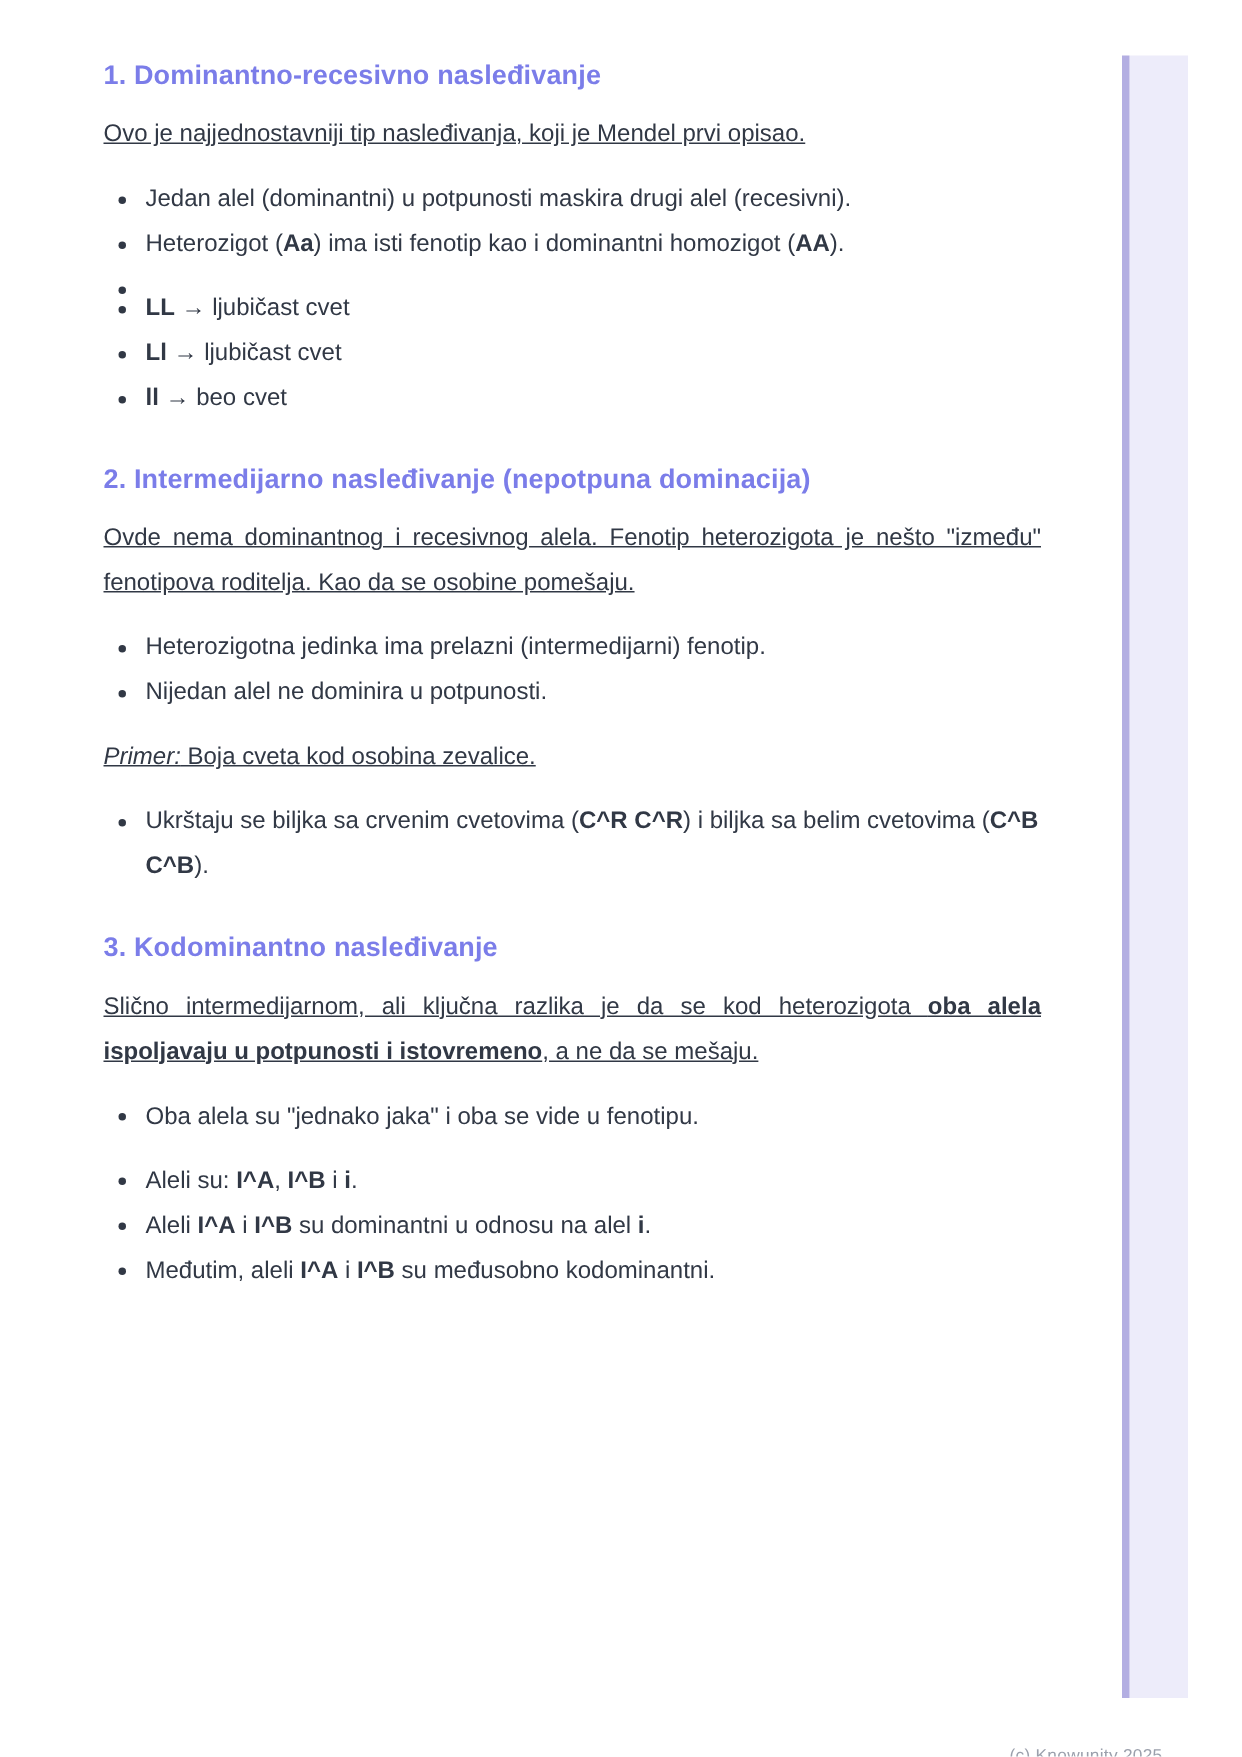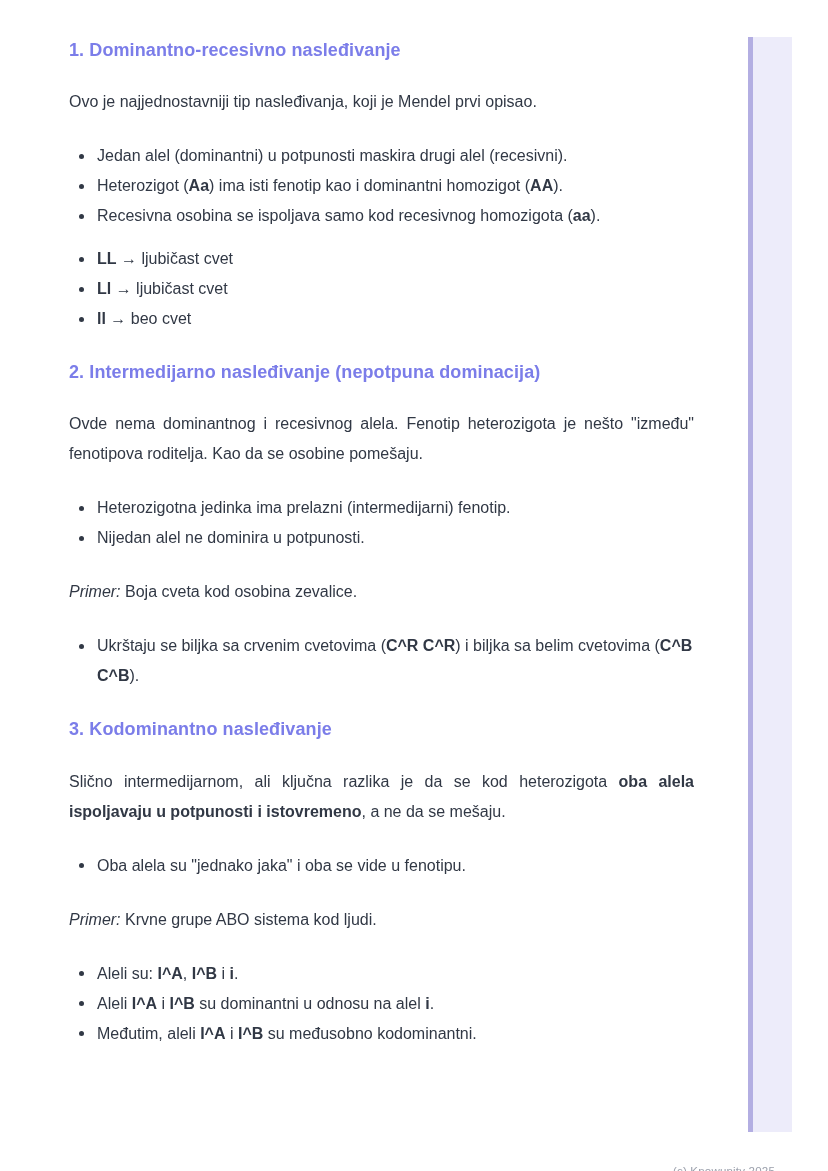--- a/index.html
+++ b/index.html
@@ -49,21 +49,22 @@
   .content h2.section-heading {
     font-size: 18px;
     line-height: 1.4;
     font-weight: 700;
     color: #7b7de9;
     margin: 26px 0 12px 0;
     letter-spacing: 0.1px;
   }
   .content > h2.section-heading:first-child { margin-top: 0; }
   .content p {
-    margin: 24px 0;
+    margin: 12px 0;
+    text-decoration: underline;
   }
   .content p.justify {
     text-align: justify;
   }
   .content ul.bullet-list {
     list-style: none;
     margin: 13px 0;
     padding: 0;
   }
   .content li.list-item {
@@ -98,21 +99,21 @@
 <div class="page">
   <div class="accent-fill"></div>
   <div class="accent-line"></div>
 
   <main class="content">
       <h2 class="section-heading">1. Dominantno-recesivno nasleđivanje</h2>
       <p><span>Ovo je najjednostavniji tip nasleđivanja, koji je Mendel prvi opisao.</span></p>
       <ul class="bullet-list">
         <li class="list-item"><span class="bullet"></span><span><span>Jedan alel (dominantni) u potpunosti maskira drugi alel (recesivni).</span></span></li>
         <li class="list-item"><span class="bullet"></span><span><span>Heterozigot (</span><strong>Aa</strong><span>) ima isti fenotip kao i dominantni homozigot (</span><strong>AA</strong><span>).</span></span></li>
-        <li class="list-item"><span class="bullet"></span><span><span>Recesivna osobina se ispoljava samo kod recesivnog homozigota (</span><strong>aa</strong><span>).</span></span></li>
+        <li class="list-item"><span class="bullet"></span></li>
       </ul>
       <ul class="bullet-list">
         <li class="list-item"><span class="bullet"></span><span><strong>LL</strong><span> → ljubičast cvet</span></span></li>
         <li class="list-item"><span class="bullet"></span><span><strong>Ll</strong><span> → ljubičast cvet</span></span></li>
         <li class="list-item"><span class="bullet"></span><span><strong>ll</strong><span> → beo cvet</span></span></li>
       </ul>
       <h2 class="section-heading">2. Intermedijarno nasleđivanje (nepotpuna dominacija)</h2>
       <p class="justify"><span>Ovde nema dominantnog i recesivnog alela. Fenotip heterozigota je nešto "između" fenotipova roditelja. Kao da se osobine pomešaju.</span></p>
       <ul class="bullet-list">
         <li class="list-item"><span class="bullet"></span><span><span>Heterozigotna jedinka ima prelazni (intermedijarni) fenotip.</span></span></li>
@@ -120,21 +121,20 @@
       </ul>
       <p><em>Primer:</em><span> Boja cveta kod osobina zevalice.</span></p>
       <ul class="bullet-list">
         <li class="list-item"><span class="bullet"></span><span><span>Ukrštaju se biljka sa crvenim cvetovima (</span><strong>C^R C^R</strong><span>) i biljka sa belim cvetovima (</span><strong>C^B C^B</strong><span>).</span></span></li>
       </ul>
       <h2 class="section-heading">3. Kodominantno nasleđivanje</h2>
       <p class="justify"><span>Slično intermedijarnom, ali ključna razlika je da se kod heterozigota </span><strong>oba alela ispoljavaju u potpunosti i istovremeno</strong><span>, a ne da se mešaju.</span></p>
       <ul class="bullet-list">
         <li class="list-item"><span class="bullet"></span><span><span>Oba alela su "jednako jaka" i oba se vide u fenotipu.</span></span></li>
       </ul>
-      <p><em>Primer:</em><span> Krvne grupe ABO sistema kod ljudi.</span></p>
       <ul class="bullet-list">
         <li class="list-item"><span class="bullet"></span><span><span>Aleli su: </span><strong>I^A</strong><span>, </span><strong>I^B</strong><span> i </span><strong>i</strong><span>.</span></span></li>
         <li class="list-item"><span class="bullet"></span><span><span>Aleli </span><strong>I^A</strong><span> i </span><strong>I^B</strong><span> su dominantni u odnosu na alel </span><strong>i</strong><span>.</span></span></li>
         <li class="list-item"><span class="bullet"></span><span><span>Međutim, aleli </span><strong>I^A</strong><span> i </span><strong>I^B</strong><span> su međusobno kodominantni.</span></span></li>
       </ul>
     </main>
 
   <div class="page-footer">(c) Knowunity 2025</div>
 </div>
 

